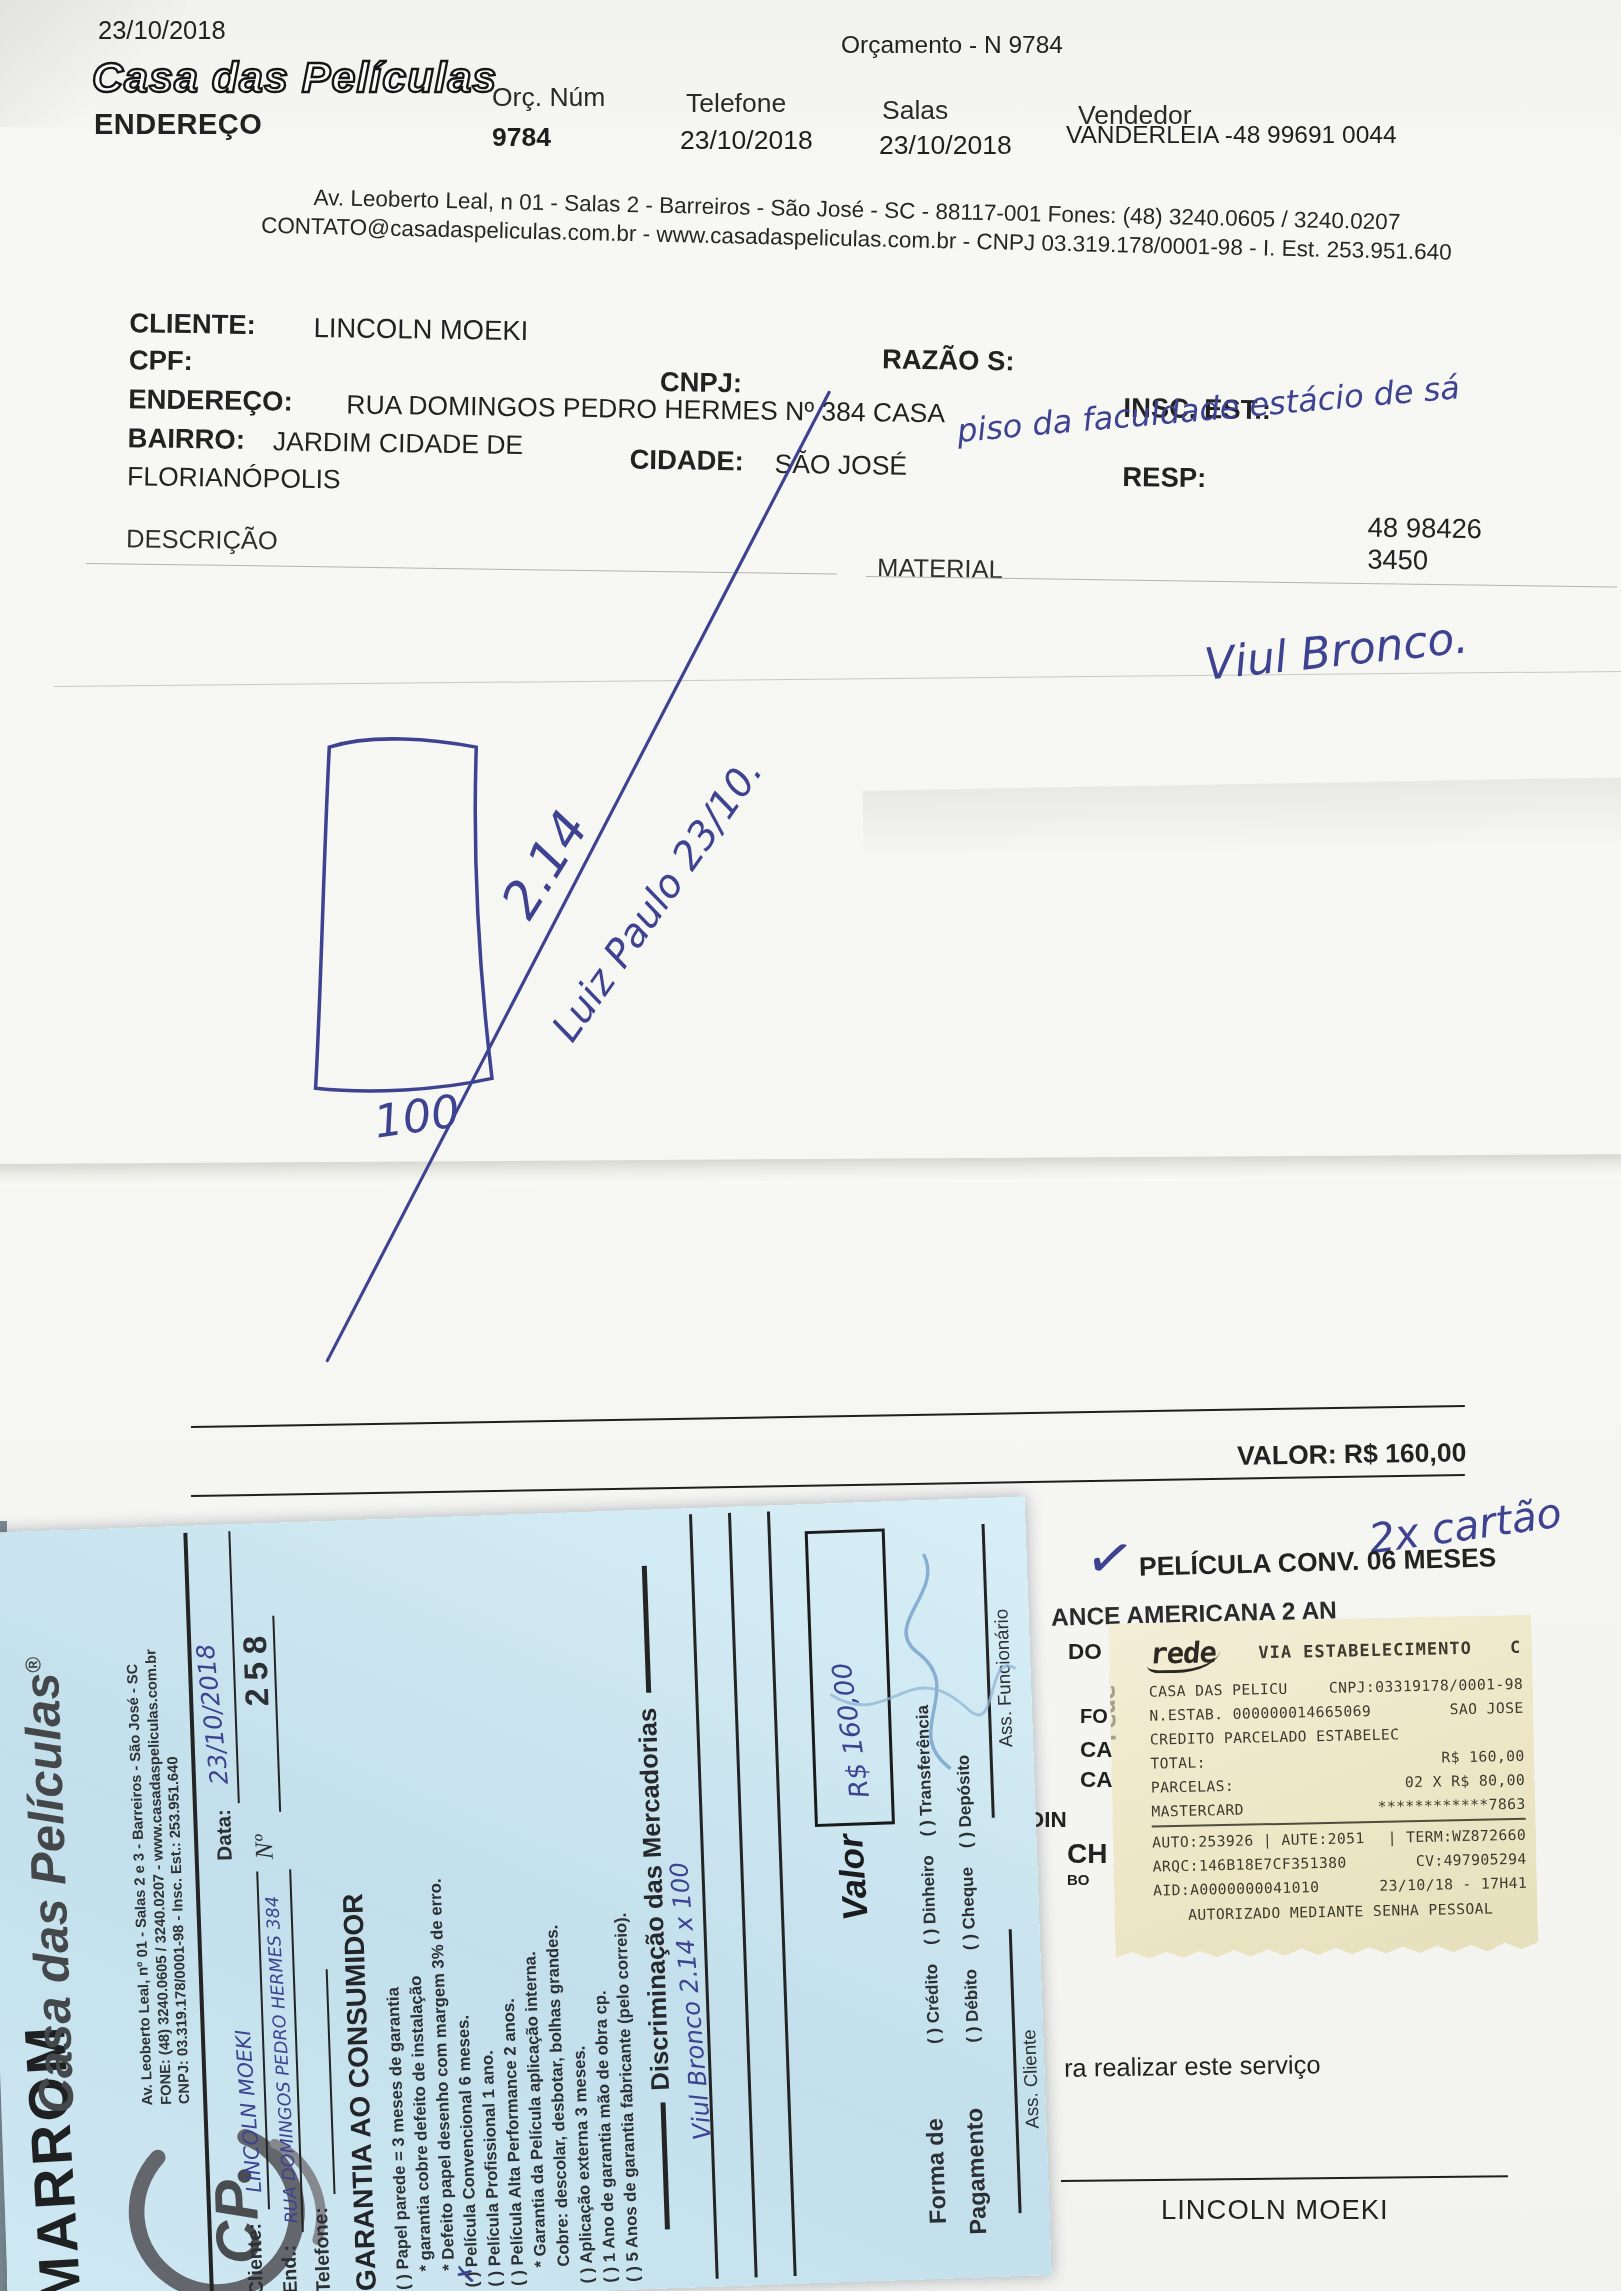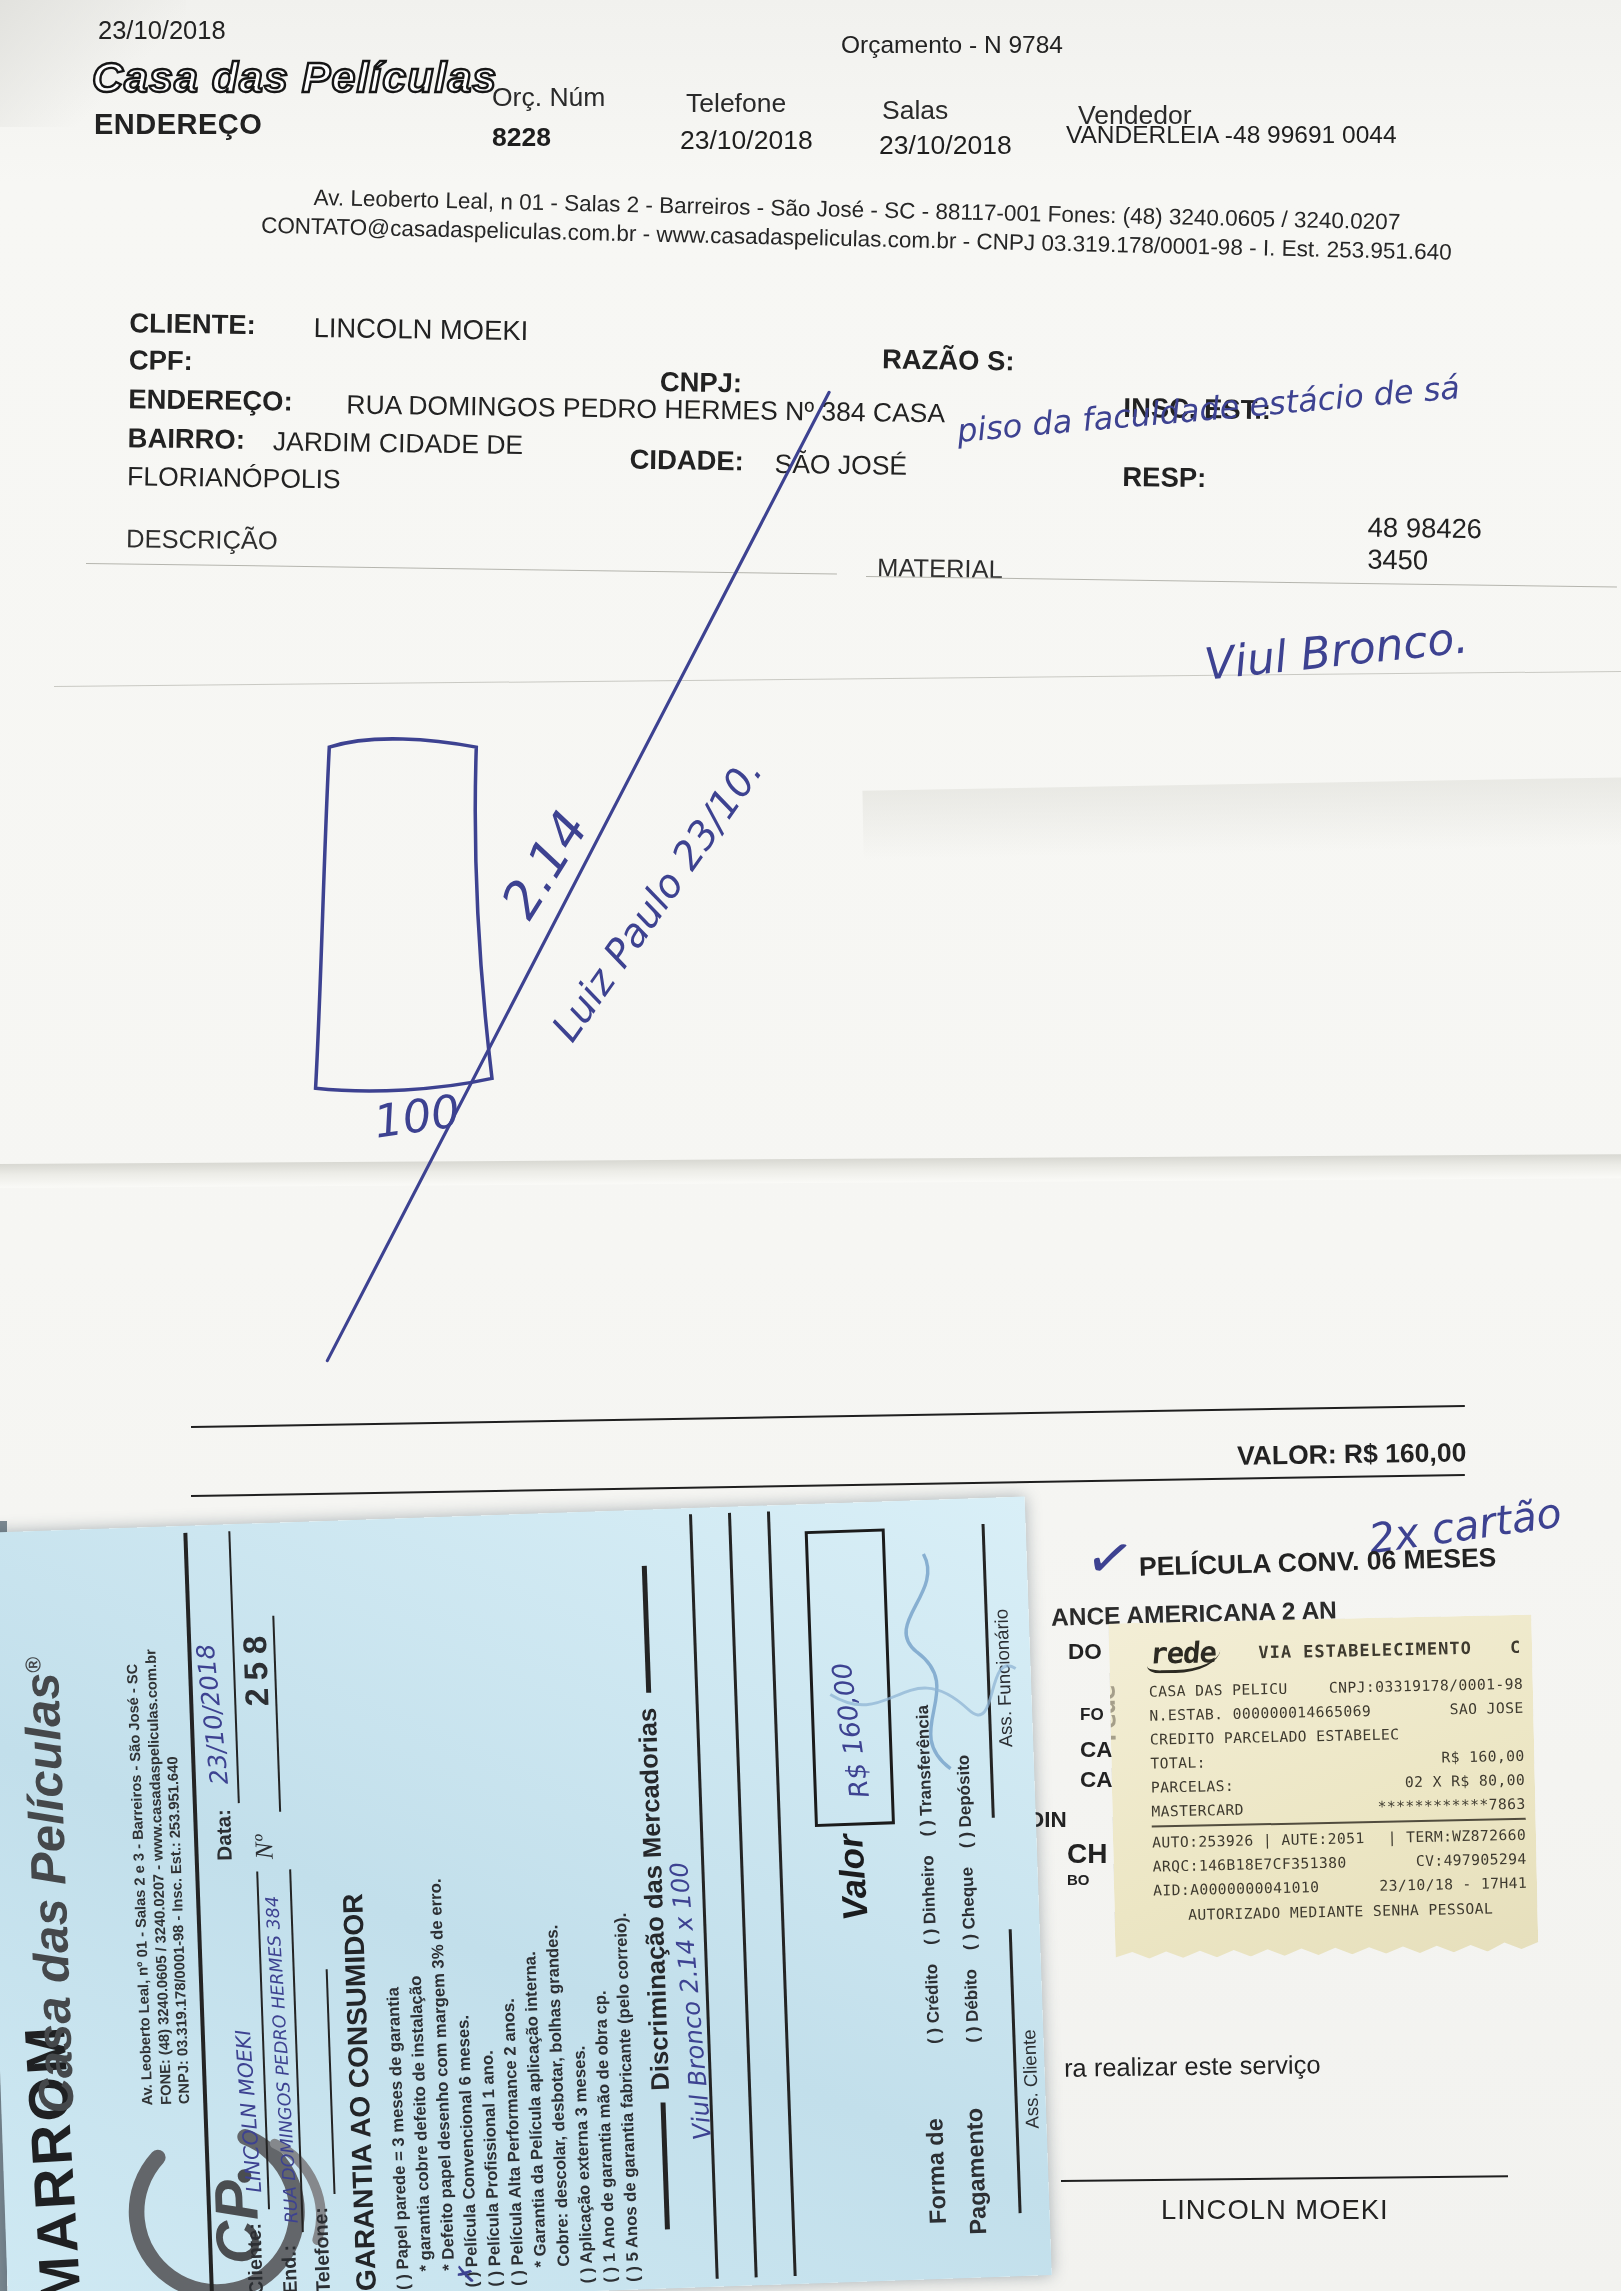--- a/index.html
+++ b/index.html
@@ -58,21 +58,21 @@
   <div class="abs crease-mid"></div>
   <div class="abs sheet-edge"></div>
   <div class="abs scan-strip"></div>
 
   <div class="pr" style="left:98px;top:15.7px;font-size:25.5px;">23/10/2018</div>
   <div class="pr" style="left:841px;top:31px;font-size:24.5px;">Orçamento - N 9784</div>
   <div class="pr logo-outline" style="left:92px;top:53px;">Casa das Películas</div>
   <div class="pr b" style="left:94px;top:108px;font-size:29px;letter-spacing:0.5px;">ENDEREÇO</div>
 
   <div class="pr hdr-label" style="left:492px;top:82px;">Orç. Núm</div>
-  <div class="pr hdr-val b" style="left:492px;top:122px;">8228</div>
+  <div class="pr hdr-val b" style="left:492px;top:122px;">9784</div>
   <div class="pr hdr-label" style="left:686px;top:88px;">Telefone</div>
   <div class="pr hdr-val" style="left:680px;top:125px;">23/10/2018</div>
   <div class="pr hdr-label" style="left:882px;top:95px;">Salas</div>
   <div class="pr hdr-val" style="left:879px;top:130px;">23/10/2018</div>
   <div class="pr hdr-label" style="left:1078px;top:100px;">Vendedor</div>
   <div class="pr hdr-val" style="left:1066px;top:121px;font-size:24.5px;">VANDERLEIA -48 99691 0044</div>
 
   <div class="pr" style="left:230px;top:181px;width:1255px;transform:rotate(1.3deg);transform-origin:left top;text-align:center;">
     <div style="font-size:22.5px;line-height:29px;color:#262626;">Av. Leoberto Leal, n 01 - Salas 2 - Barreiros - São José - SC - 88117-001 Fones: (48) 3240.0605 / 3240.0207</div>
     <div style="font-size:22.5px;line-height:29px;color:#262626;">CONTATO@casadaspeliculas.com.br - www.casadaspeliculas.com.br - CNPJ 03.319.178/0001-98 - I. Est. 253.951.640</div>
@@ -115,21 +115,21 @@
     <path d="M 846 400 L 334 1388" fill="none" stroke="#3d4291" stroke-width="3.2" stroke-linecap="round"></path>
   </svg>
 
   <div class="dark-line" style="left:191px;top:1426px;width:1274px;transform:rotate(-.95deg);"></div>
   <div class="pr b" style="left:1237px;top:1439px;font-size:26.5px;transform:rotate(-.9deg);">VALOR: R$ 160,00</div>
   <div class="dark-line" style="left:191px;top:1495px;width:1274px;transform:rotate(-.95deg);"></div>
 
   <div class="pr" style="left:1139px;top:1547px;font-size:26.5px;font-weight:600;transform:rotate(-1.5deg);">PELÍCULA CONV. 06 MESES</div>
   <div class="pr" style="left:1051px;top:1600px;font-size:24.5px;font-weight:600;transform:rotate(-1.5deg);color:#2b2b2b;">ANCE AMERICANA 2 AN</div>
   <span class="pr b" style="left:1068px;top:1639px;font-size:22.5px;">DO</span>
-  <span class="pr b" style="left:1080px;top:1705px;font-size:17px;">FO</span>
+  <span class="pr b" style="left:1080px;top:1705px;font-size:20px;">FO</span>
   <span class="pr b" style="left:1080px;top:1737px;font-size:22.5px;">CA</span>
   <span class="pr b" style="left:1080px;top:1767px;font-size:22.5px;">CA</span>
   <span class="pr b" style="left:1028px;top:1807px;font-size:22.5px;">DIN</span>
   <span class="pr b" style="left:1067px;top:1838px;font-size:28px;">CH</span>
   <span class="pr b" style="left:1067px;top:1871px;font-size:15px;">BO</span>
 
   <div class="pr" style="left:1064px;top:2052px;font-size:25.5px;transform:rotate(-.8deg);">ra realizar este serviço</div>
   <div class="dark-line" style="left:1061px;top:2180px;width:447px;border-top-width:2.5px;transform:rotate(-.6deg);"></div>
   <div class="pr" style="left:1161px;top:2194px;font-size:27.4px;letter-spacing:1px;">LINCOLN MOEKI</div>
 

